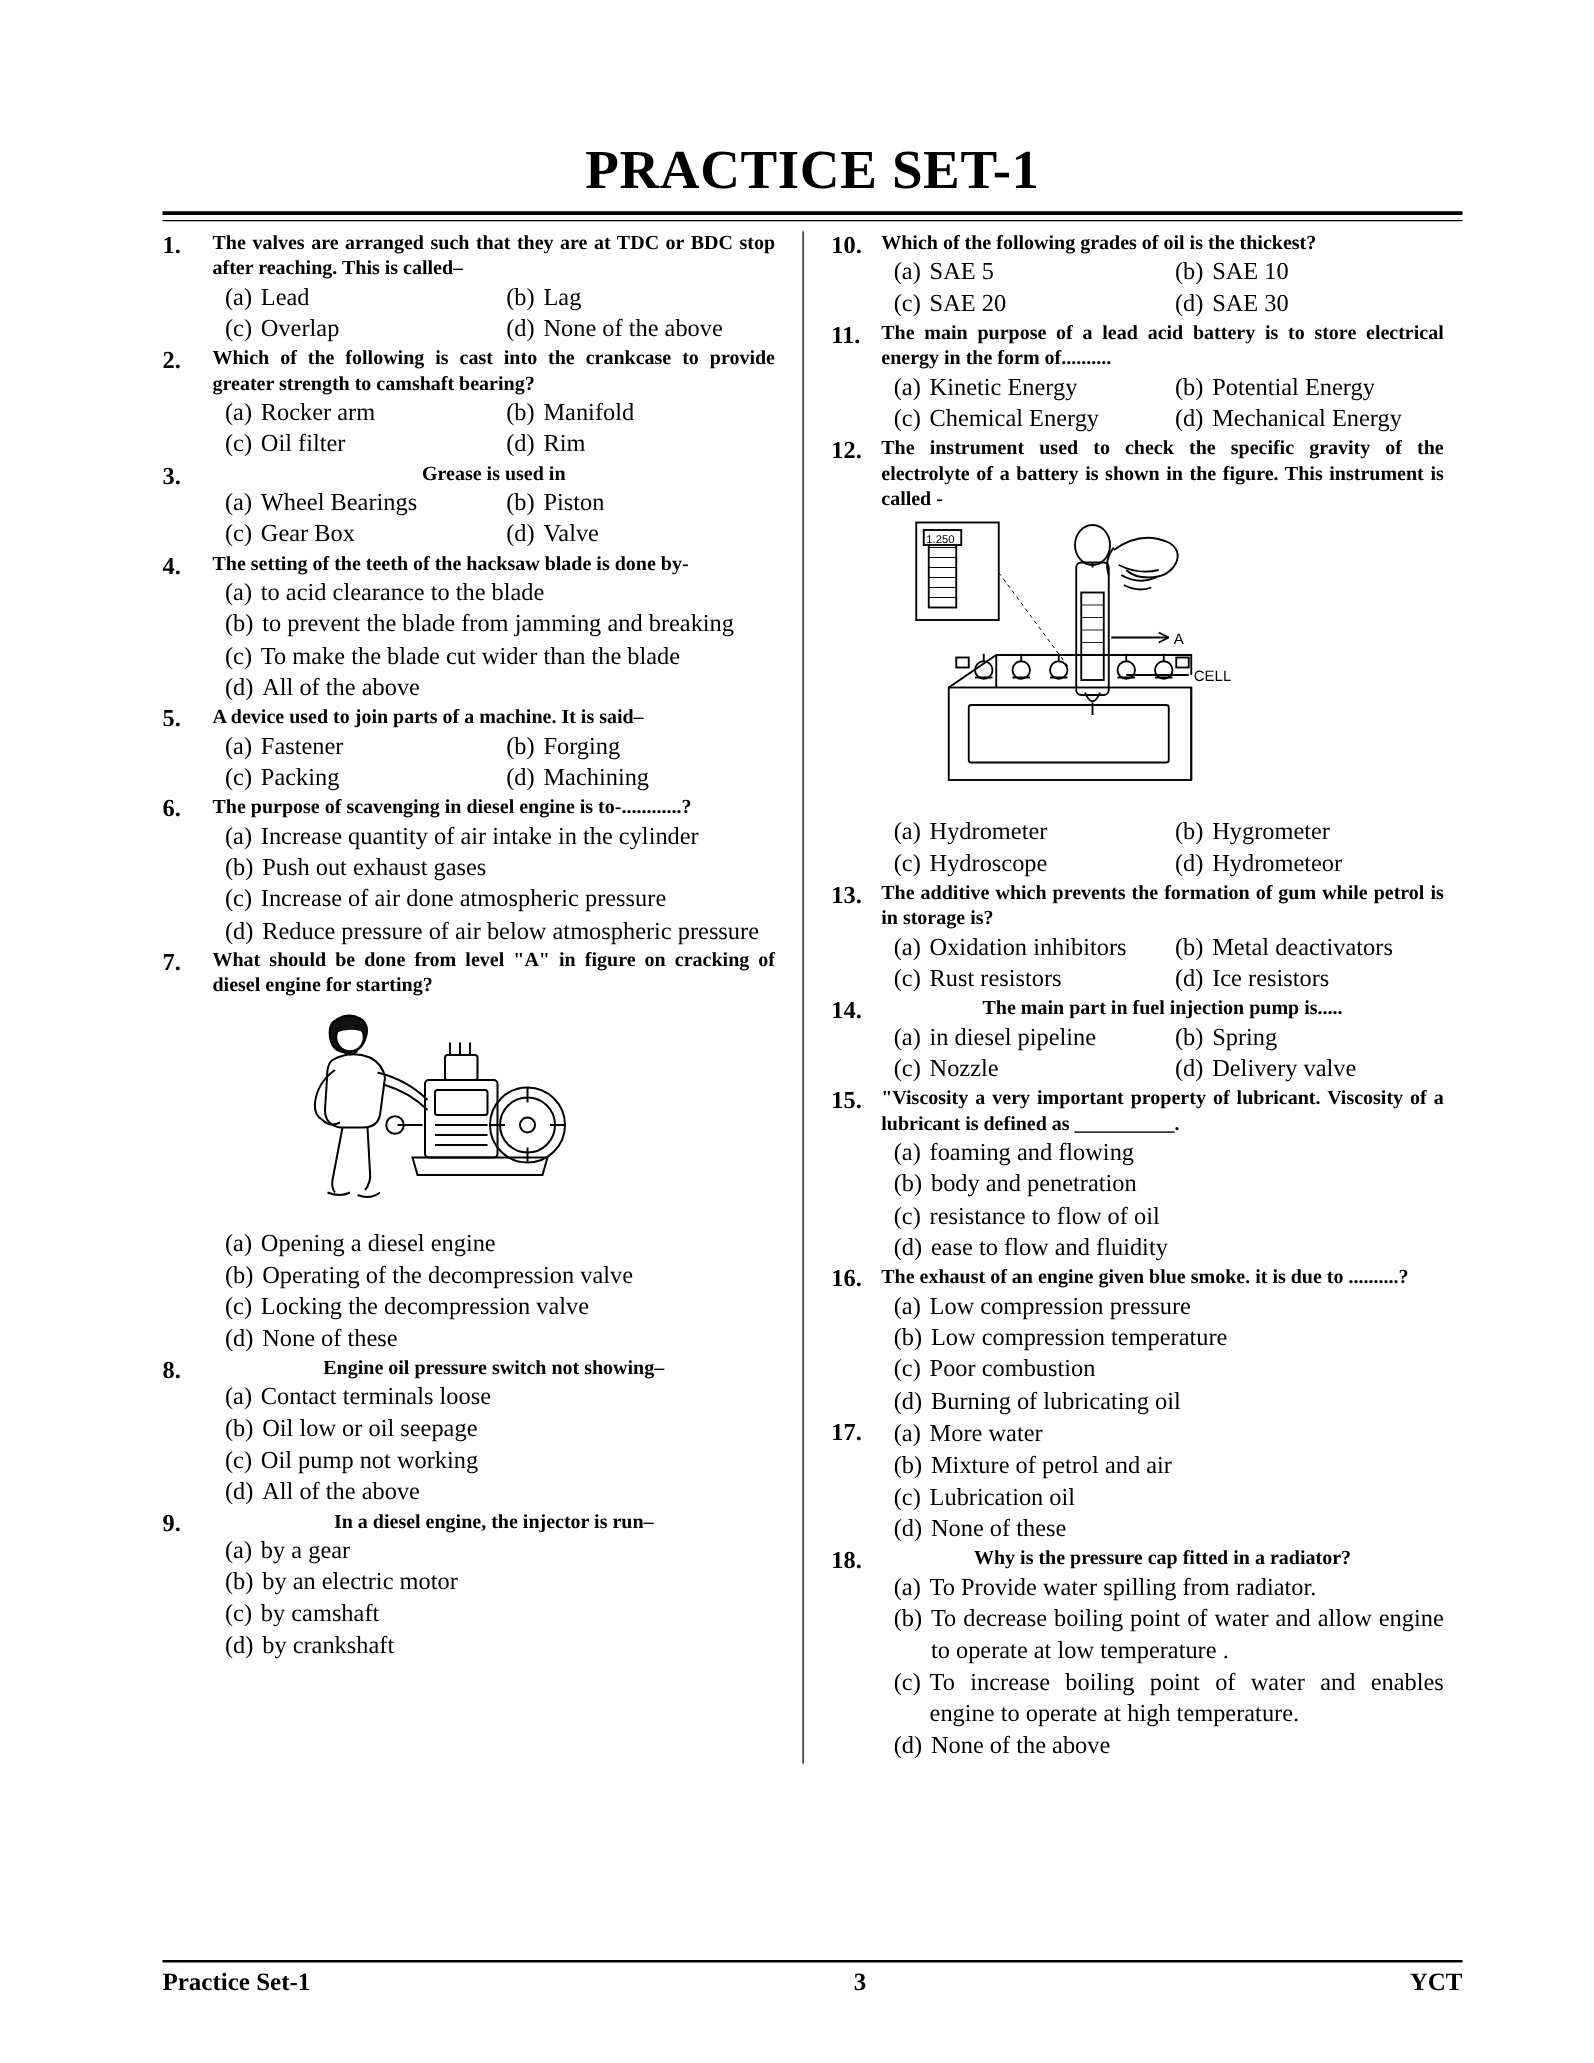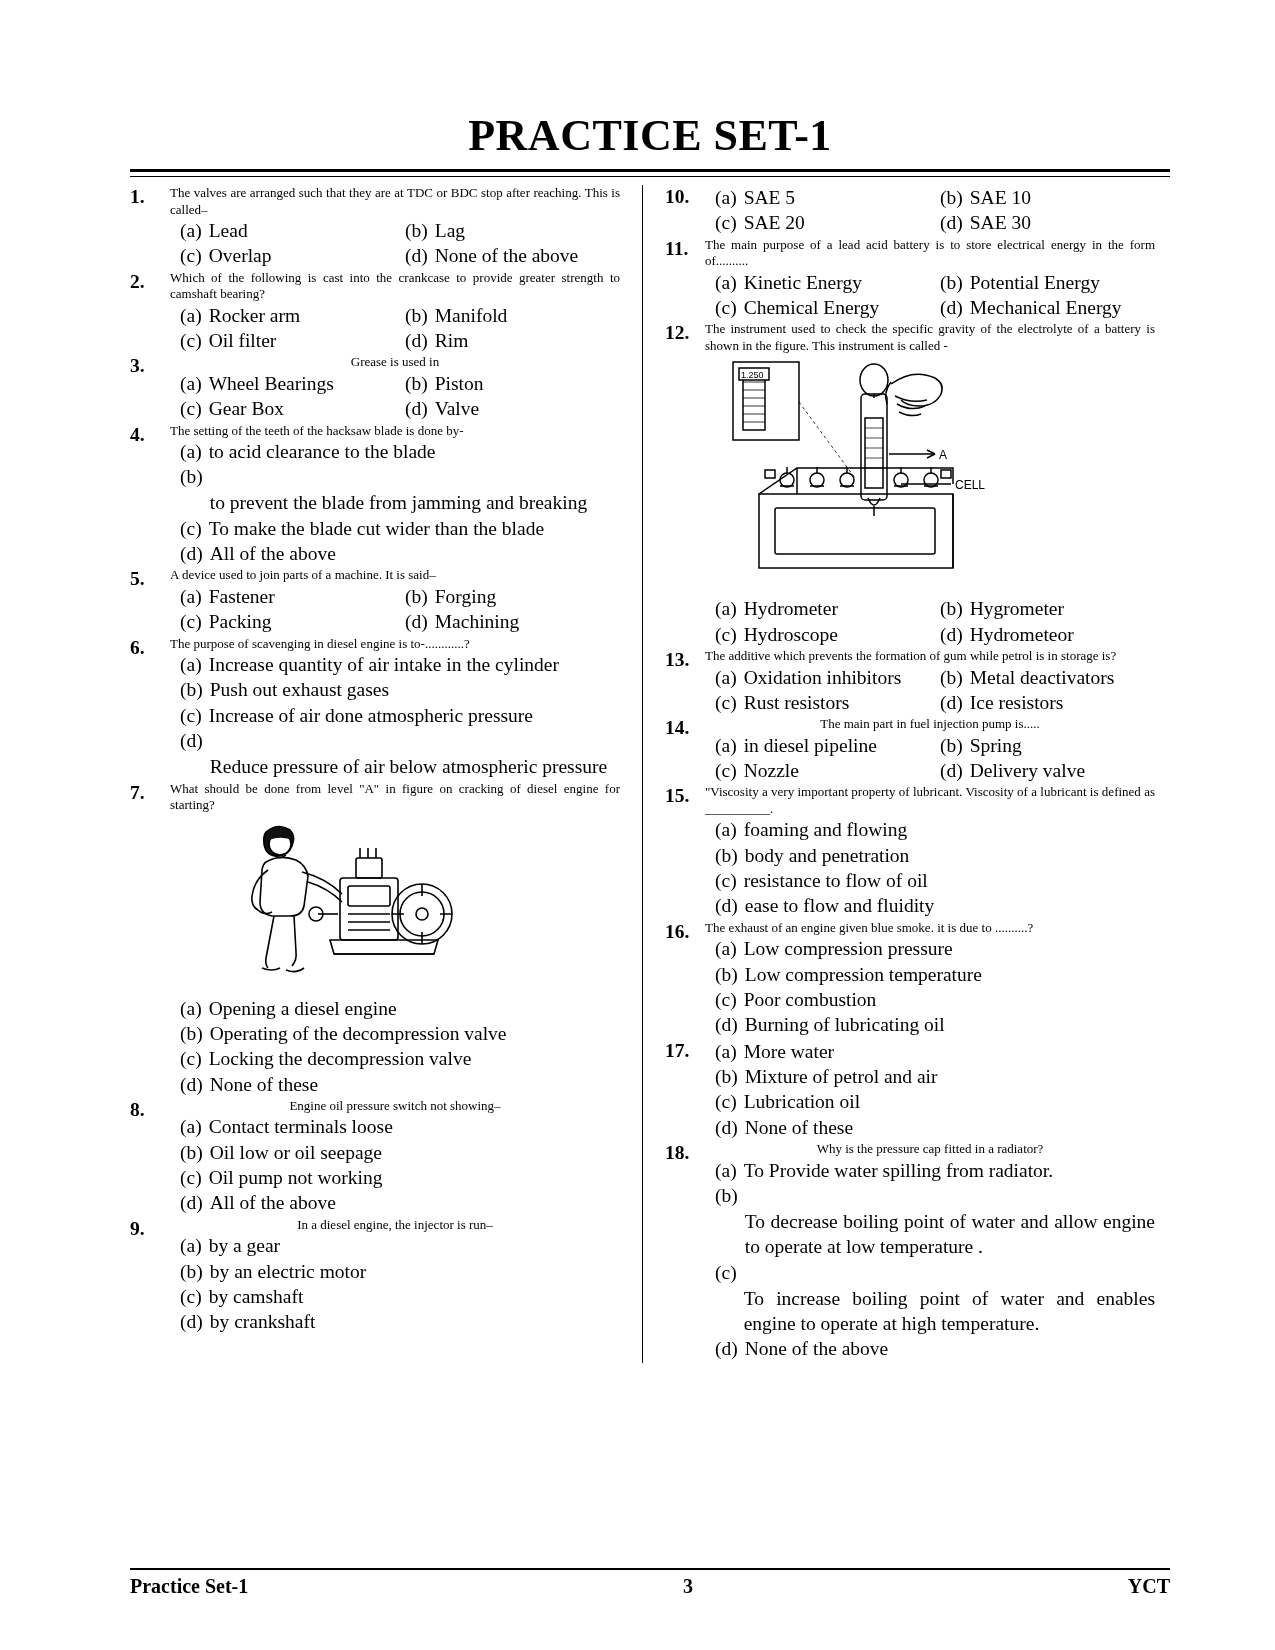--- a/index.html
+++ b/index.html
@@ -66,22 +66,22 @@
     font-weight: bold;
     font-size: 19.5px;
     line-height: 1.27;
     text-align: left;
   }
   .q-body {
     flex: 1 1 auto;
     min-width: 0;
   }
   .q-text {
-    font-weight: normal;
-    font-size: 13px;
+    font-weight: bold;
+    font-size: 16px;
     line-height: 1.27;
     text-align: justify;
     text-justify: inter-word;
   }
   .q-text.nj { text-align: center; }
 
   .opts-grid {
     display: flex;
     flex-wrap: wrap;
     font-size: 19.5px;
@@ -101,21 +101,20 @@
   }
   .opt-label {
     flex: 0 0 auto;
     margin-right: 7px;
   }
   .opt-text {
     flex: 1 1 auto;
   }
   .opt-text.just {
     text-align: justify;
-    margin-top: 26px;
   }
   .fig {
     margin: 4px 0 4px 0;
   }
   .footer {
     position: absolute;
     left: 130px;
     right: 105px;
     bottom: 52px;
     border-top: 2.5px solid #000;
@@ -412,20 +411,21 @@
 
     </div>
 
     <div class="divider"></div>
 
     <div class="col col-right">
 
       <div class="q">
         <div class="q-num">10.</div>
         <div class="q-body">
+          <div class="q-text">Which of the following grades of oil is the thickest?</div>
           <div class="opts-grid">
             <div class="opt-half">
                 <span class="opt-label">(a)</span>
                 <span class="opt-text">SAE 5</span>
               </div>
             <div class="opt-half">
                 <span class="opt-label">(b)</span>
                 <span class="opt-text">SAE 10</span>
               </div>
             <div class="opt-half">

